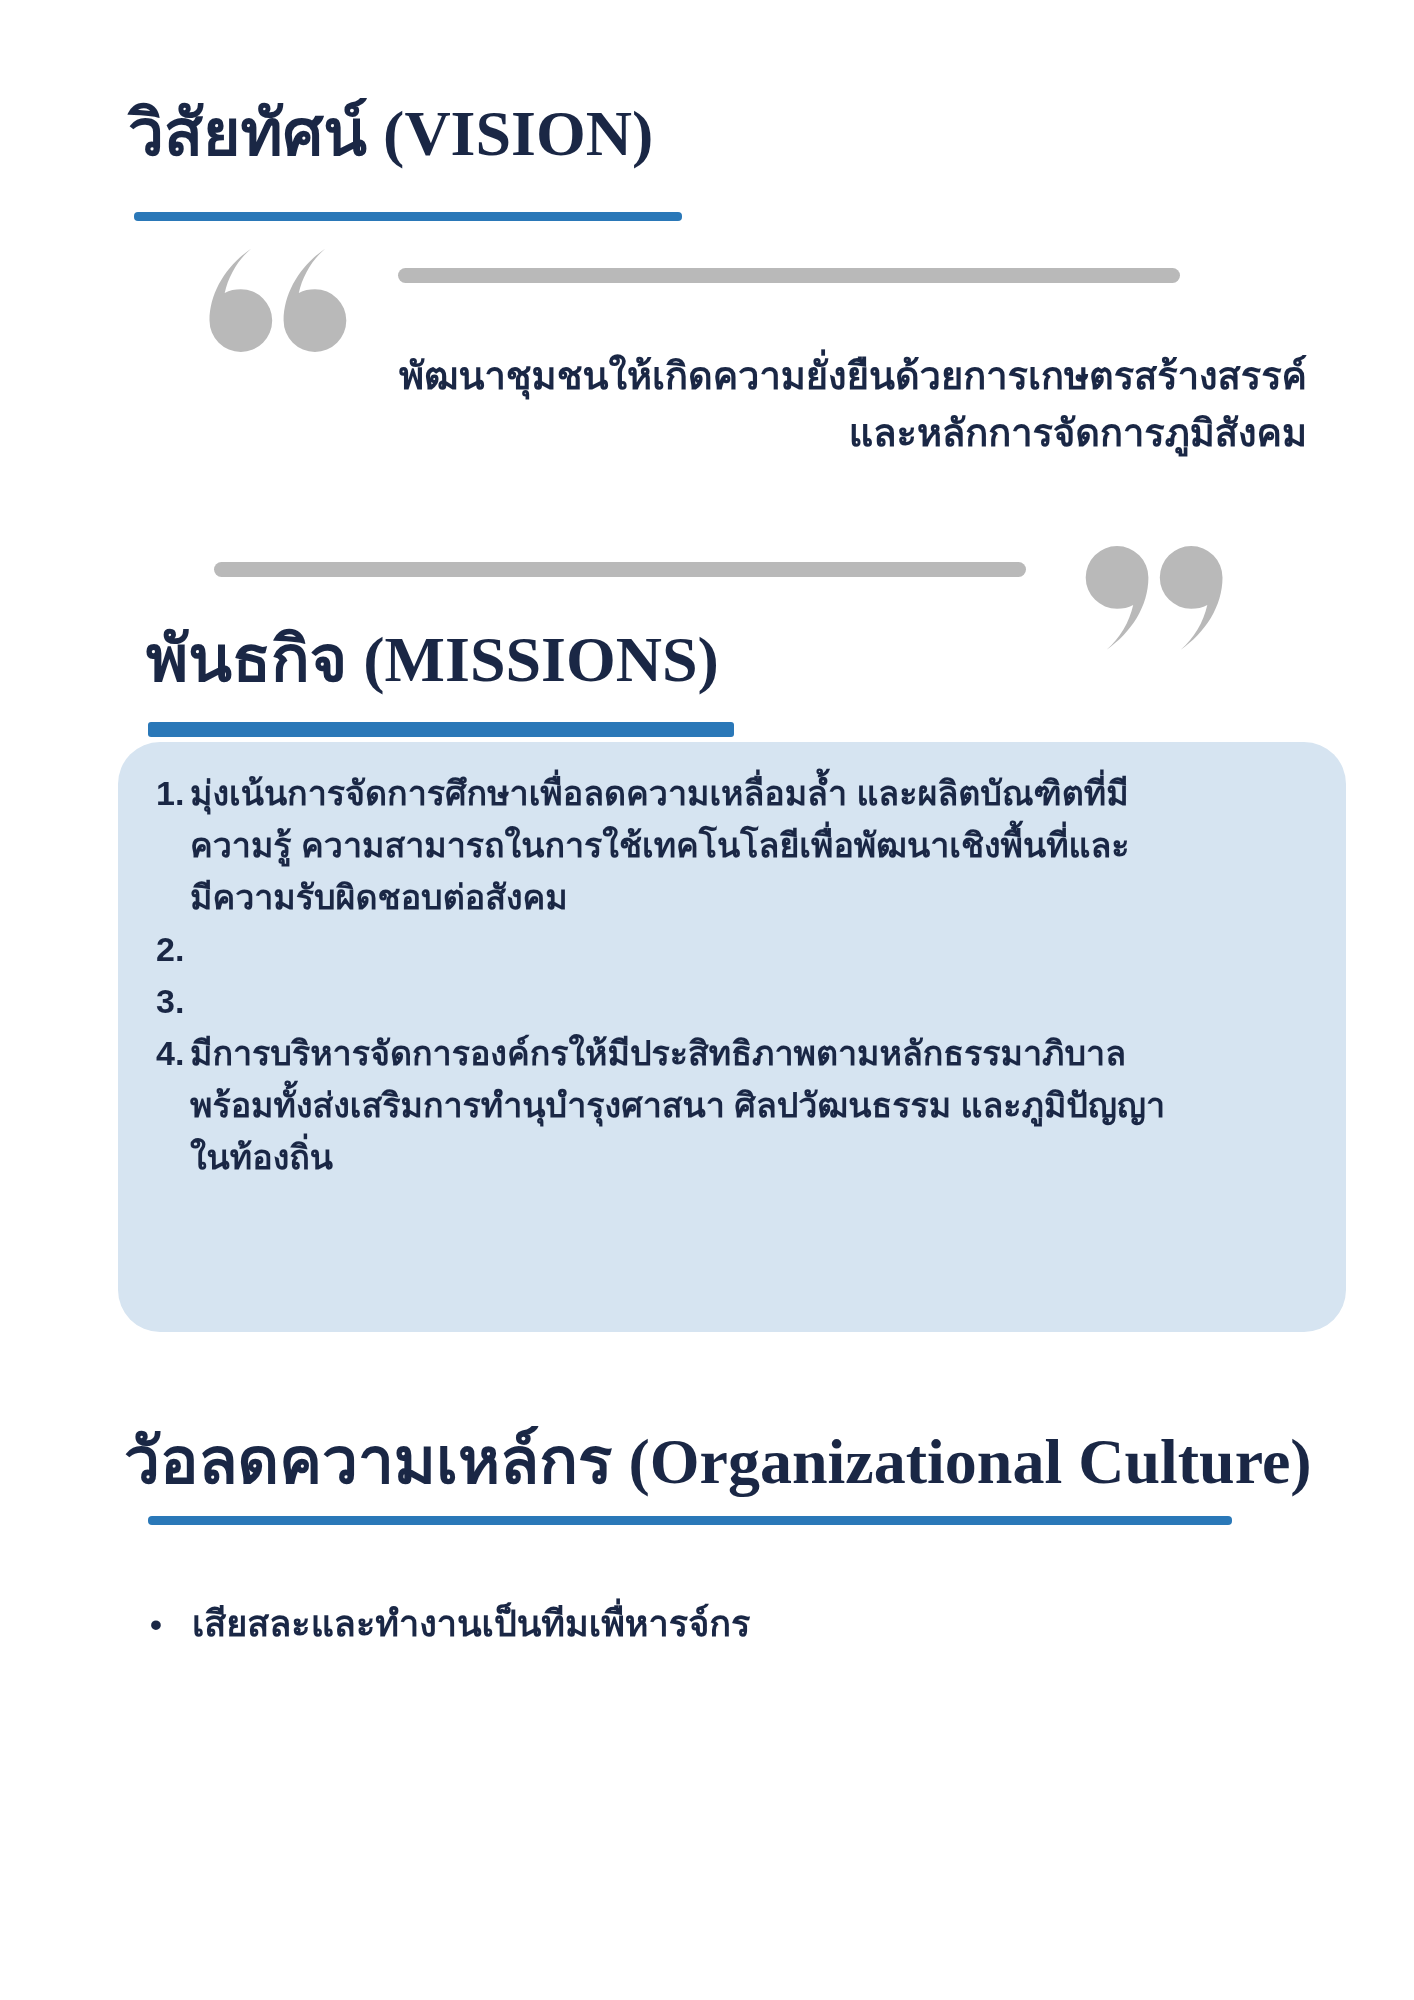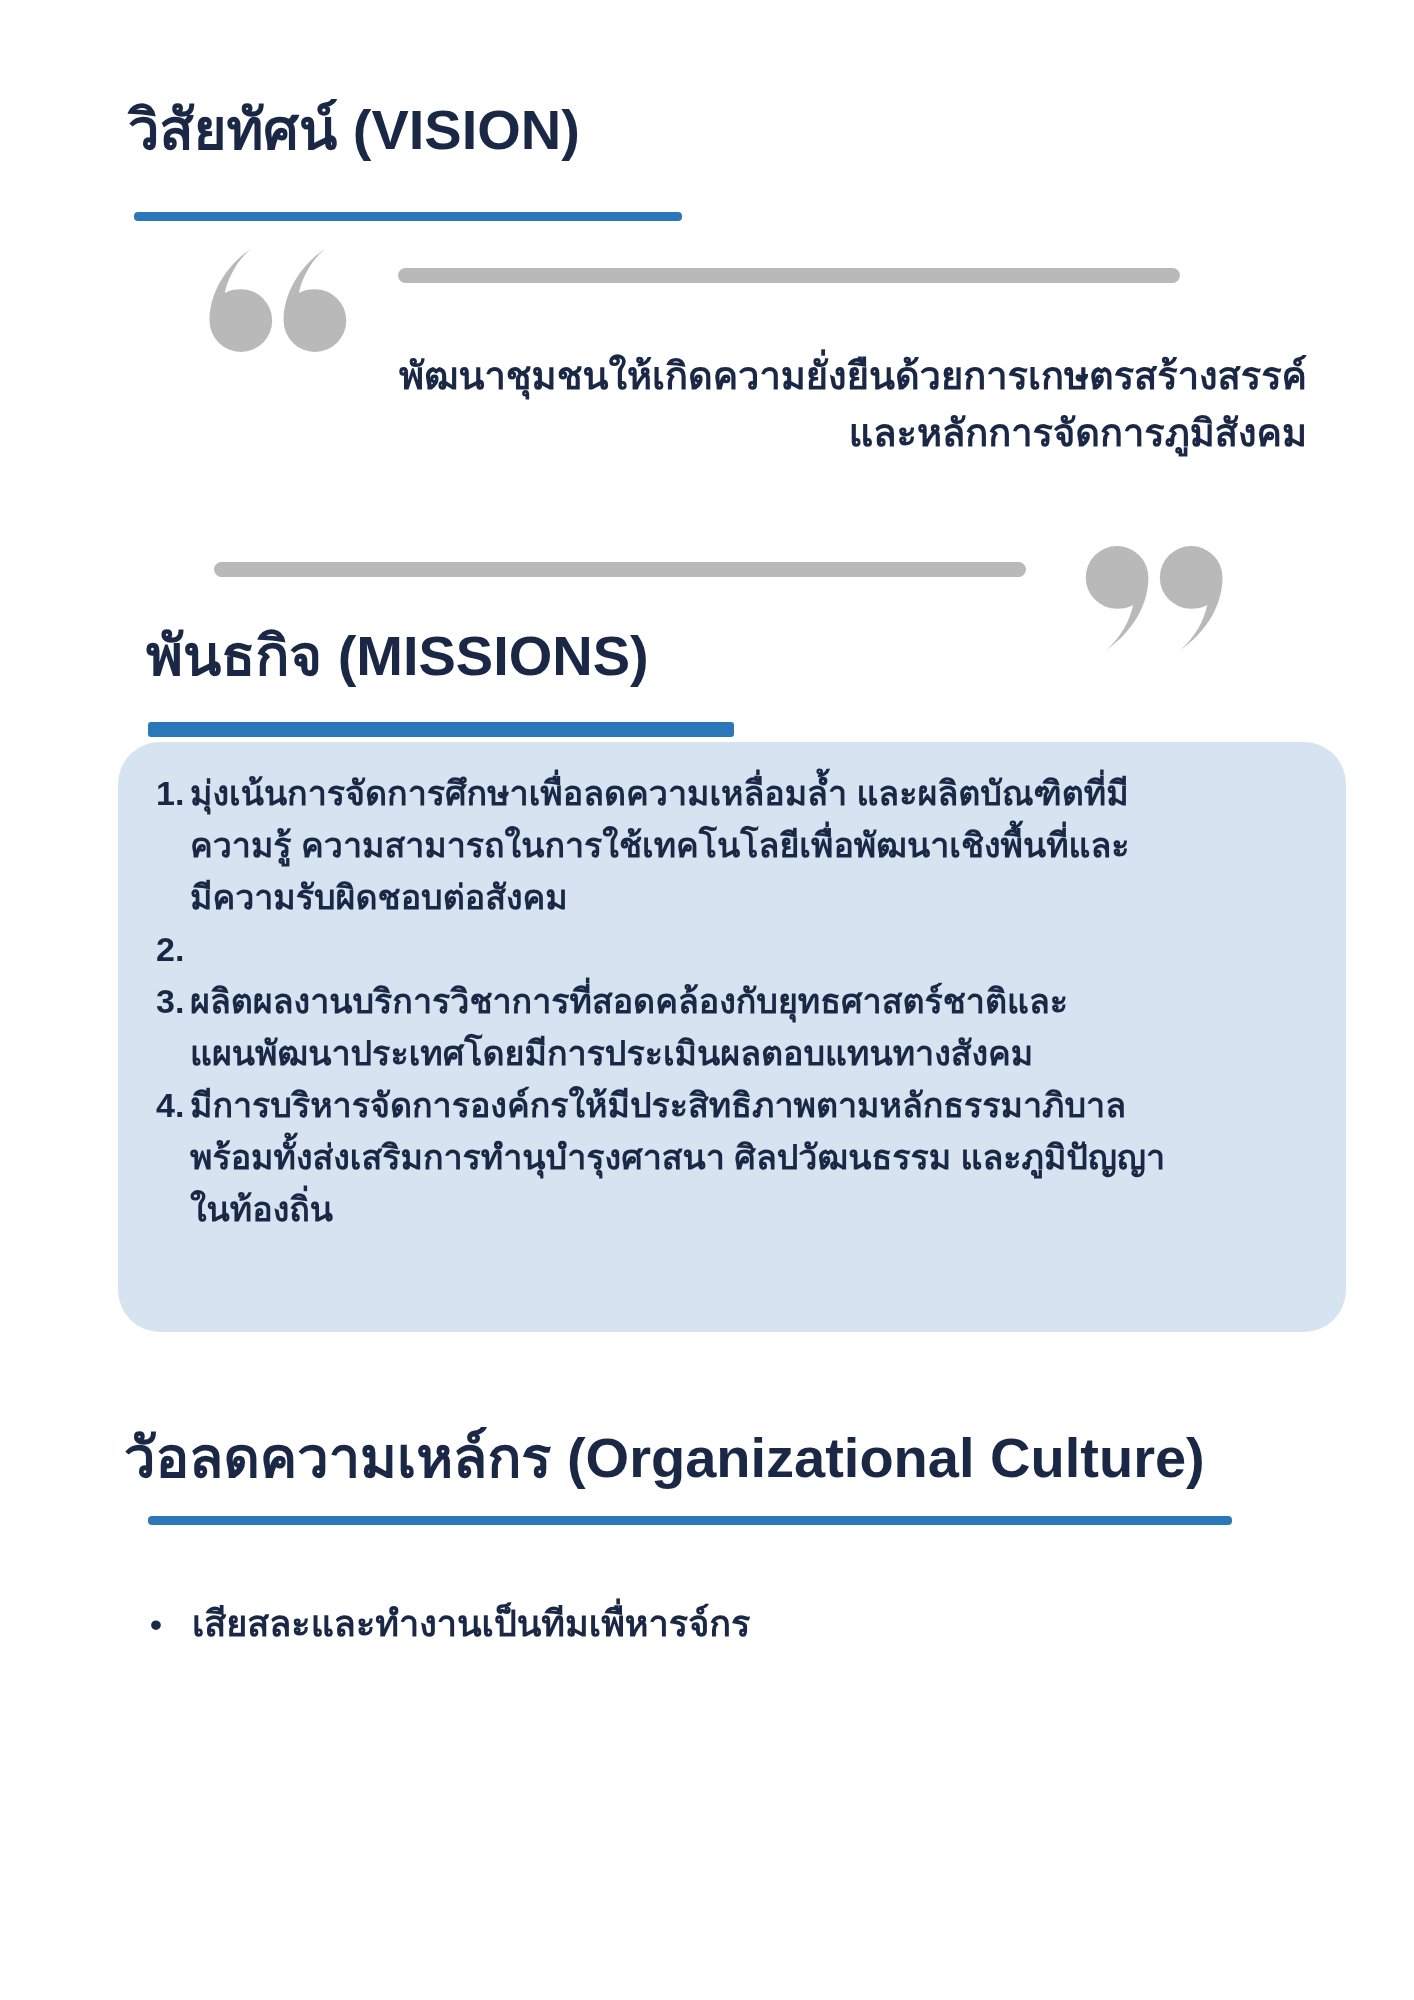--- a/index.html
+++ b/index.html
@@ -13,25 +13,26 @@
     width:1414px;height:2000px;
     background:#ffffff;
     font-family:"Liberation Sans", sans-serif;
     color:var(--navy);
     position:relative;
     overflow:hidden;
   }
   .abs{position:absolute;}
   .heading{
     font-weight:800;
-    font-size:56px;
+    font-size:64px;
     line-height:1.2;
     color:var(--navy);
     margin:0;
     white-space:nowrap;
+    font-family:Liberation Serif, serif;
   }
   .rule{
     background:var(--accent-blue);
     border-radius:4px;
   }
   .grayline{
     background:var(--gray);
     border-radius:9px;
     height:15px;
   }
@@ -119,22 +120,20 @@
         <span class="num">1.</span>
         <span class="txt">มุ่งเน้นการจัดการศึกษาเพื่อลดความเหลื่อมล้ำ และผลิตบัณฑิตที่มี
 ความรู้ ความสามารถในการใช้เทคโนโลยีเพื่อพัฒนาเชิงพื้นที่และ
 มีความรับผิดชอบต่อสังคม</span>
       </div>
       <div class="mission-item">
         <span class="num">2.</span>
       </div>
       <div class="mission-item">
         <span class="num">3.</span>
-        <span class="txt">ผลิตผลงานบริการวิชาการที่สอดคล้องกับยุทธศาสตร์ชาติและ
-แผนพัฒนาประเทศโดยมีการประเมินผลตอบแทนทางสังคม</span>
       </div>
       <div class="mission-item">
         <span class="num">4.</span>
         <span class="txt">มีการบริหารจัดการองค์กรให้มีประสิทธิภาพตามหลักธรรมาภิบาล
 พร้อมทั้งส่งเสริมการทำนุบำรุงศาสนา ศิลปวัฒนธรรม และภูมิปัญญา
 ในท้องถิ่น</span>
       </div>
     </div>
 </div>
 

